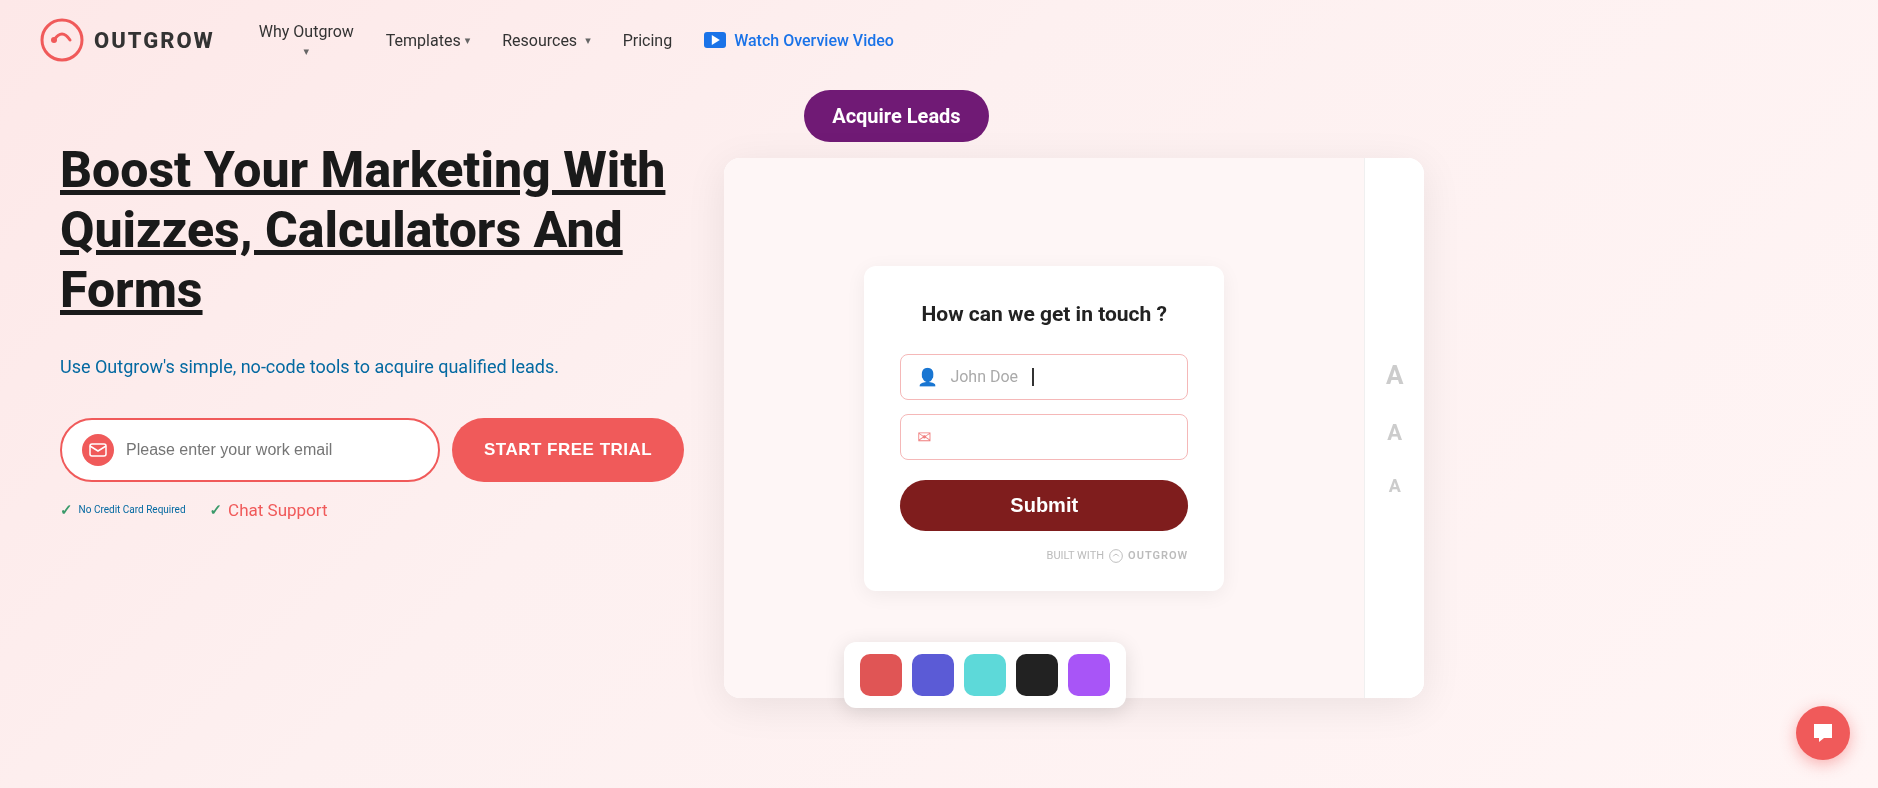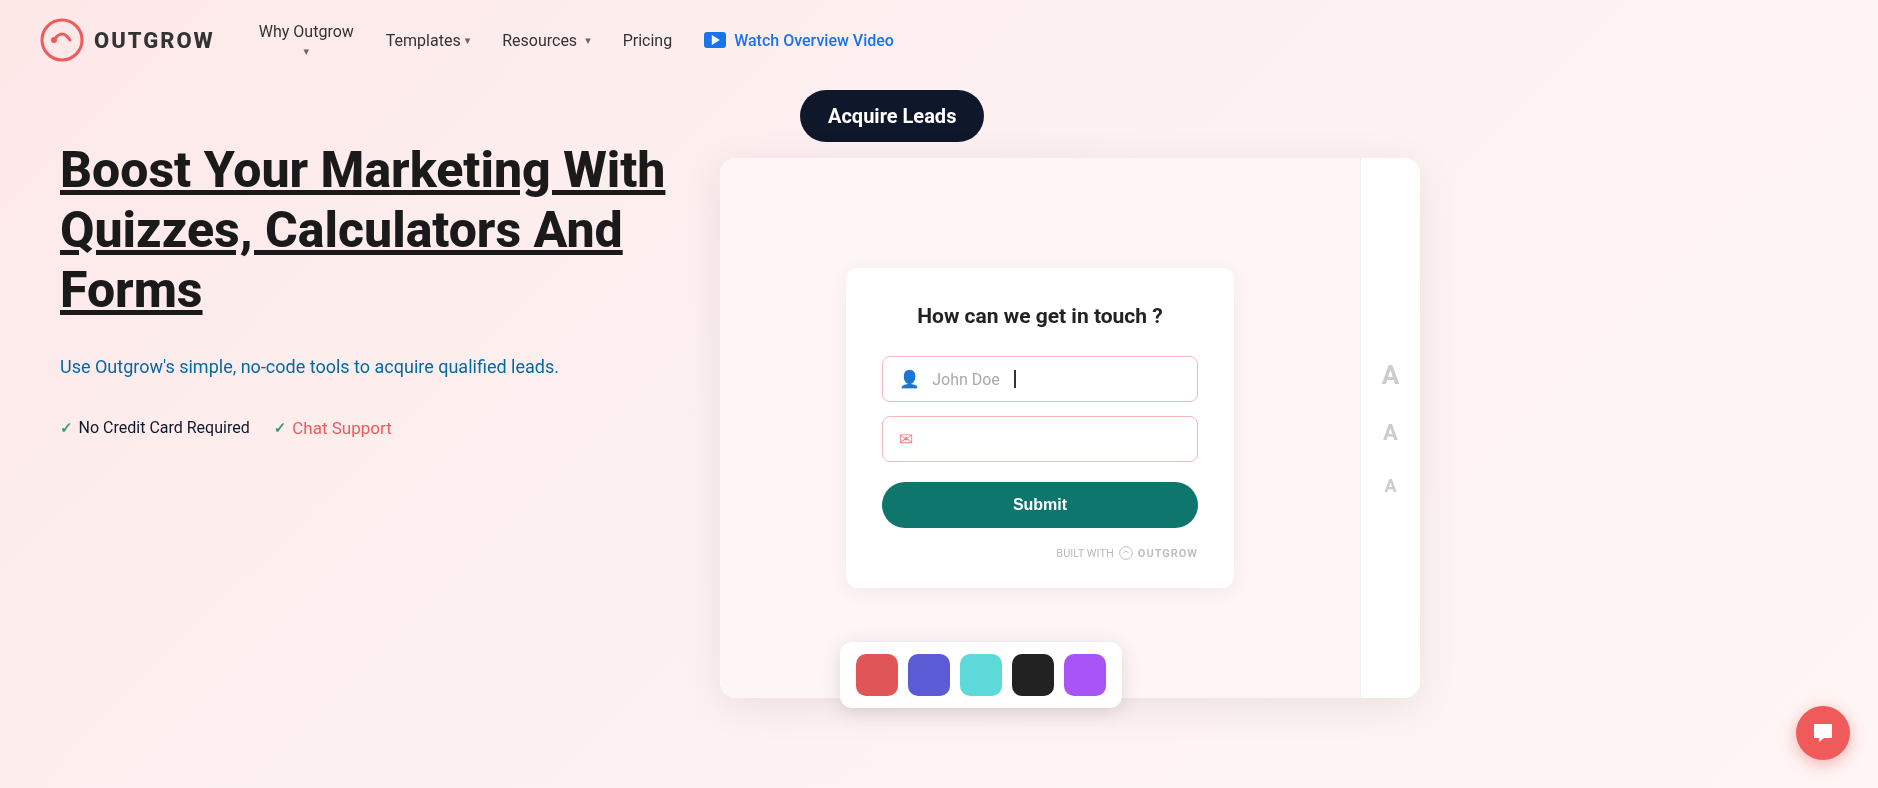--- a/index.html
+++ b/index.html
@@ -51,56 +51,68 @@
   </div>
 
 </nav>
 
 <div style="display:flex;align-items:flex-start;padding:10px 60px 0 60px;gap:40px;">
 
   <div style="flex:0 0 620px;padding-top:50px;">
     <h1 style="font-size:50px;font-weight:800;color:#1a1a1a;line-height:1.2;margin-bottom:33px;text-decoration:underline;">Boost Your Marketing With Quizzes, Calculators And Forms</h1>
     <p style="font-size:18px;color:#0369a1;line-height:1.6;margin-bottom:36px;">Use Outgrow's simple, no-code tools to acquire qualified leads.</p>
 
+    <div style="display:flex;align-items:center;gap:0;margin-bottom:18px;">
+      <div style="display:flex;align-items:center;background:white;border:2px solid #f05a5a;border-radius:40px;padding:0 20px;height:64px;width:380px;gap:12px;">
+        <div style="width:32px;height:32px;background:#f05a5a;border-radius:50%;display:flex;align-items:center;justify-content:center;flex-shrink:0;">
+          <svg width="18" height="14" viewBox="0 0 18 14" fill="none">
+            <rect x="1" y="1" width="16" height="12" rx="2" stroke="white" stroke-width="1.5"></rect>
+            <path d="M1 3L9 8L17 3" stroke="white" stroke-width="1.5"></path>
+          </svg>
+        </div>
+        <input type="email" style="border: none; outline: none; font-size: 16px; color: rgb(153, 153, 153); width: 100%; background: transparent;" placeholder="Please enter your work email">
+      </div>
+      <button style="background:#f05a5a;color:white;border:none;border-radius:40px;padding:0 32px;height:64px;font-size:17px;font-weight:700;cursor:pointer;white-space:nowrap;margin-left:12px;letter-spacing:0.5px;">START FREE TRIAL</button>
+    </div>
 
     <div style="display:flex;align-items:center;gap:24px;">
       <div style="display:flex;align-items:center;gap:6px;">
         <span style="color:#3a9a6a;font-weight:700;font-size:15px;">✓</span>
-        <span style="font-size:16px;color:#0f172a;">No Credit Card Required</span>
+        <span style="font-size:10px;color:#0369a1;">No Credit Card Required</span>
       </div>
       <div style="display:flex;align-items:center;gap:6px;">
         <span style="color:#3a9a6a;font-weight:700;font-size:15px;">✓</span>
         <span style="font-size:17px;color:#f05a5a;cursor:pointer;">Chat Support</span>
       </div>
     </div>
   </div>
 
   <div style="flex:1;position:relative;padding-top:0;">
 
-    <div style="background:#0f172a;color:white;font-size:20px;font-weight:700;padding:14px 28px;border-radius:30px;display:inline-block;margin-bottom:16px;margin-left:80px;">Acquire Leads</div>
+    <div style="background:#701a75;color:white;font-size:20px;font-weight:700;padding:14px 28px;border-radius:30px;display:inline-block;margin-bottom:16px;margin-left:80px;">Acquire Leads</div>
 
     <div style="background:white;border-radius:16px;width:700px;min-height:540px;box-shadow:0 8px 40px rgba(0,0,0,0.08);position:relative;display:flex;overflow:hidden;">
 
       <div style="flex:1;background:#fef6f6;display:flex;flex-direction:column;align-items:center;justify-content:center;padding:40px;">
 
-        <div style="background:white;border-radius:12px;padding:36px 36px 28px;width:388px;box-shadow:0 4px 20px rgba(0,0,0,0.06);">
+        <div style="background:white;border-radius:12px;padding:36px 36px 28px;width:360px;box-shadow:0 4px 20px rgba(0,0,0,0.06);">
 
           <div style="font-size:21px;font-weight:700;color:#222;text-align:center;margin-bottom:28px;">How can we get in touch ?</div>
 
           <div style="display:flex;align-items:center;border:1.5px solid #f5b8b8;border-radius:8px;padding:12px 16px;margin-bottom:14px;gap:12px;background:white;cursor:text;">
             <span style="color:#f08080;font-size:17px;">👤</span>
             <span style="font-size:16px;color:#aaa;">John Doe</span>
             <span style="display:inline-block;width:2px;height:18px;background:#333;margin-left:2px;vertical-align:middle;"></span>
           </div>
 
           <div style="display:flex;align-items:center;border:1.5px solid #f5b8b8;border-radius:8px;padding:12px 16px;margin-bottom:20px;gap:12px;background:white;cursor:text;">
             <span style="color:#f08080;font-size:17px;">✉</span>
           </div>
 
-          <button style="background:#0f766e;color:white;border:none;border-radius:30px;padding:14px 40px;font-size:16px;font-weight:600;cursor:pointer;width:100%;">Submit</button>
+          <button style="background:#7f1d1d;color:white;border:none;border-radius:30px;padding:14px 40px;font-size:20px;font-weight:600;cursor:pointer;width:100%;">Submit</button>
 
           <div style="font-size:11px;color:#bbb;margin-top:18px;text-align:right;display:flex;align-items:center;justify-content:flex-end;gap:5px;">
             <span>BUILT WITH</span>
             <svg width="14" height="14" viewBox="0 0 44 44">
               <circle cx="22" cy="22" r="20" fill="none" stroke="#bbb" stroke-width="3"></circle>
               <path d="M14 22 Q22 10 30 22" stroke="#bbb" stroke-width="3" fill="none" stroke-linecap="round"></path>
             </svg>
             <span style="color:#bbb;font-size:11px;font-weight:600;letter-spacing:1px;">OUTGROW</span>
           </div>
         </div>

